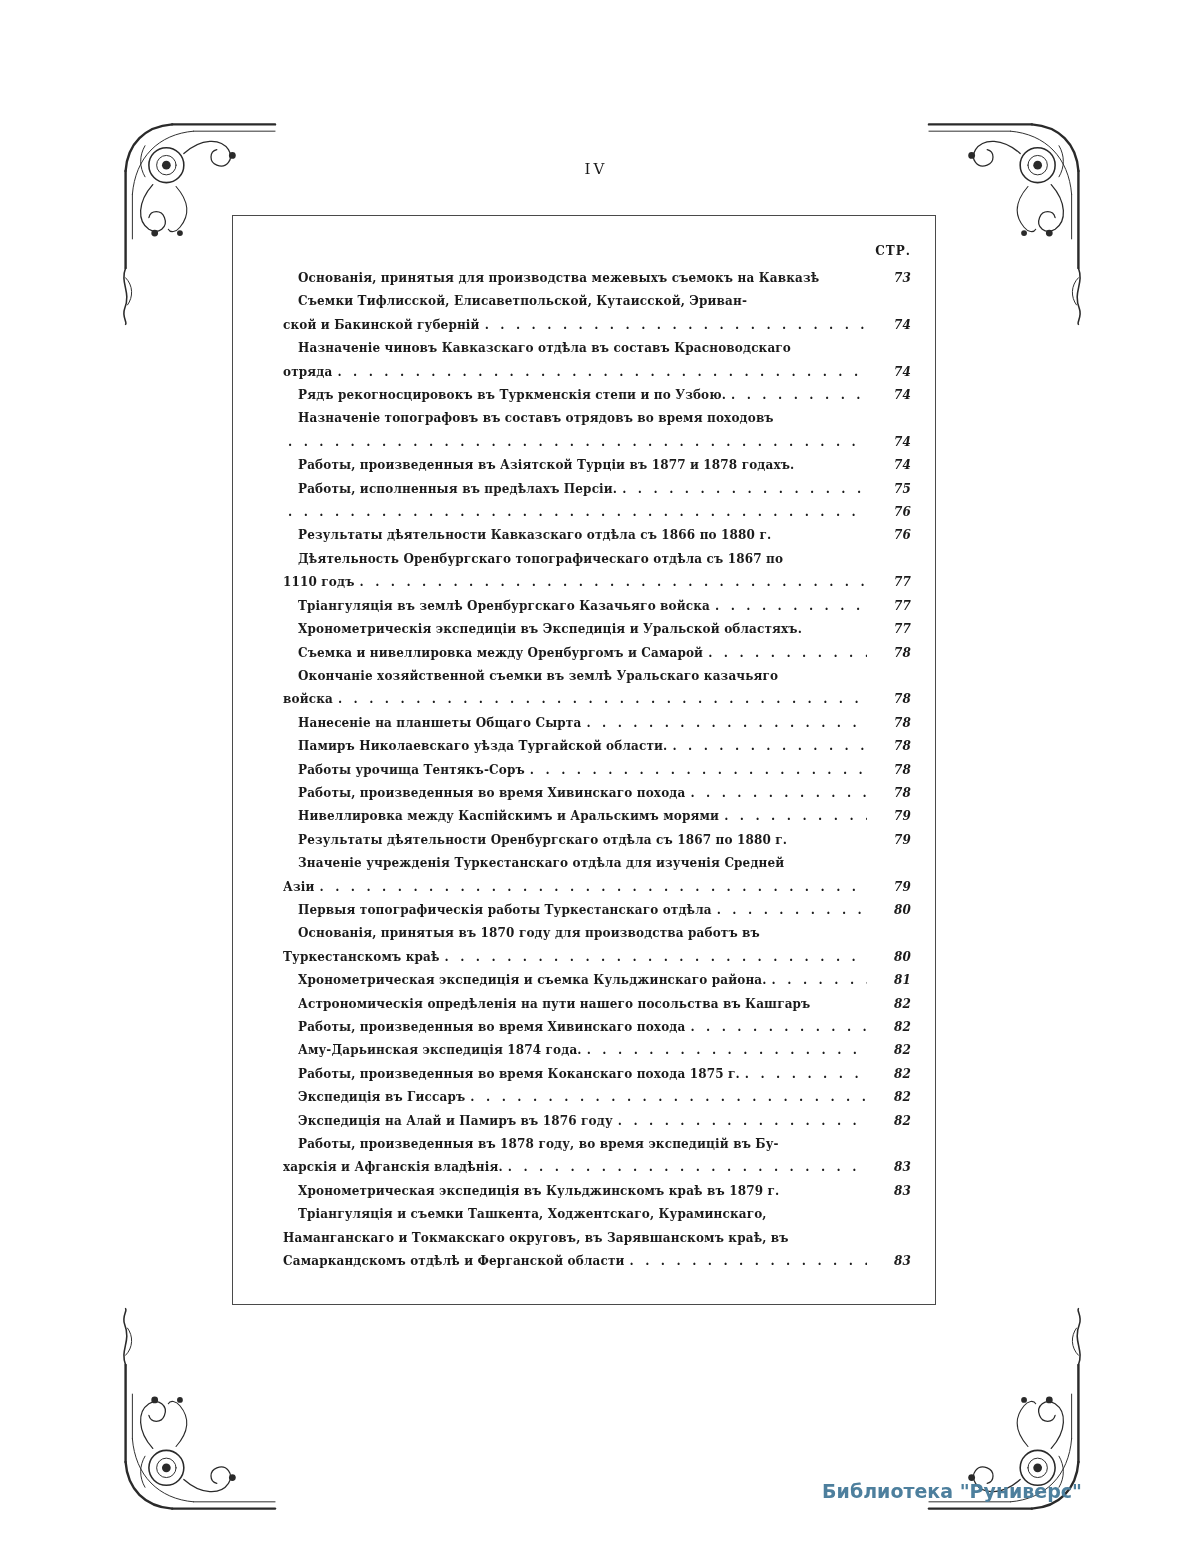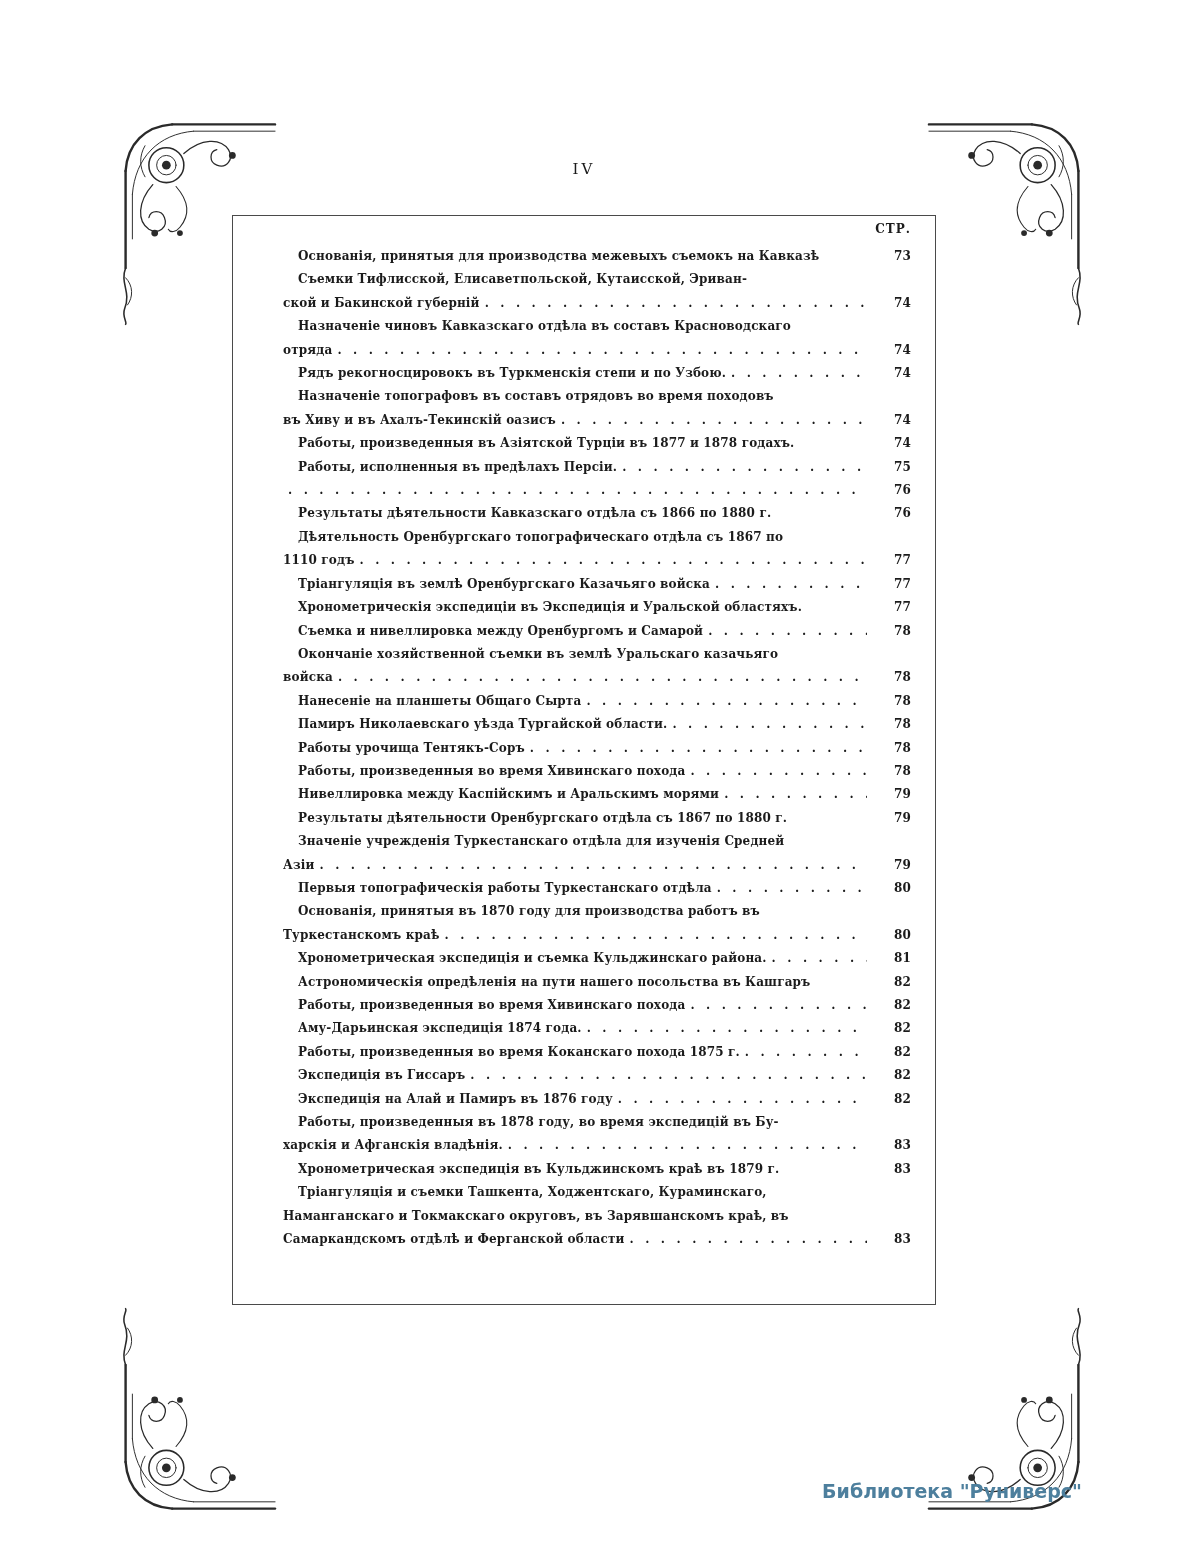--- a/index.html
+++ b/index.html
@@ -17,34 +17,34 @@
   .defs { position: absolute; width: 0; height: 0; overflow: hidden; }
   .orn { position: absolute; width: 165px; height: 215px; }
   .orn-tl { left: 112px; top: 112px; }
   .orn-tr { right: 108px; top: 112px; transform: scaleX(-1); }
   .orn-bl { left: 112px; bottom: 32px; transform: scaleY(-1); }
   .orn-br { right: 108px; bottom: 32px; transform: scale(-1,-1); }
 
   
   .folio {
     position: absolute;
-    left: 232px; top: 160px; width: 704px;
+    left: 244px; top: 160px; width: 704px;
     text-align: center;
     font-size: 15px;
     letter-spacing: 3px;
   }
 
   
   .frame {
     position: absolute;
     left: 232px; top: 215px;
     width: 704px; height: 1090px;
     border: 1px solid #4a4a4a;
     box-sizing: border-box;
-    padding: 4px 24px 0 50px;
+    padding: 26px 24px 0 50px;
   }
   .str-header {
     text-align: right;
     font-size: 12px;
     font-weight: 700;
     letter-spacing: 1px;
     margin: 2px 0 9px 0;
   }
   .toc {
     font-size: 12px;
@@ -60,21 +60,21 @@
   .entry-last .entry-text { flex: 0 0 auto; white-space: pre; }
   .entry-last.indent .entry-text { padding-left: 15px; }
   .leader {
     flex: 1 1 auto;
     min-width: 0;
     overflow: hidden;
     white-space: nowrap;
     word-spacing: 7px;
     margin: 0 6px 0 5px;
   }
-  .pagenum { flex: 0 0 38px; text-align: right; }
+  .pagenum { flex: 0 0 38px; text-align: right; font-style: italic; }
 
   
   .watermark {
     position: absolute;
     right: 118px; top: 1480px;
     font-family: "DejaVu Sans", sans-serif;
     font-weight: 700;
     font-size: 19px;
     color: #4d7f9d;
   }
@@ -151,21 +151,20 @@
       <div class="entry">
         <div class="entry-last indent">
           <span class="entry-text">Рядъ рекогносцировокъ въ Туркменскія степи и по Узбою.</span>
           <span class="leader">. . . . . . . . . . . . . . . . . . . . . . . . . . . . . . . . . . . . . . . . . . . .</span>
           <span class="pagenum">74</span>
         </div>
       </div>
       <div class="entry">
         <div class="entry-pre">Назначеніе топографовъ въ составъ отрядовъ во время походовъ</div>
         <div class="entry-last">
-          <span class="entry-text">въ Хиву и въ Ахалъ-Текинскій оазисъ</span>
           <span class="leader">. . . . . . . . . . . . . . . . . . . . . . . . . . . . . . . . . . . . . . . . . . . .</span>
           <span class="pagenum">74</span>
         </div>
       </div>
       <div class="entry">
         <div class="entry-last indent">
           <span class="entry-text">Работы, произведенныя въ Азіятской Турціи въ 1877 и 1878 годахъ.</span>
           <span class="leader"></span>
           <span class="pagenum">74</span>
         </div>

